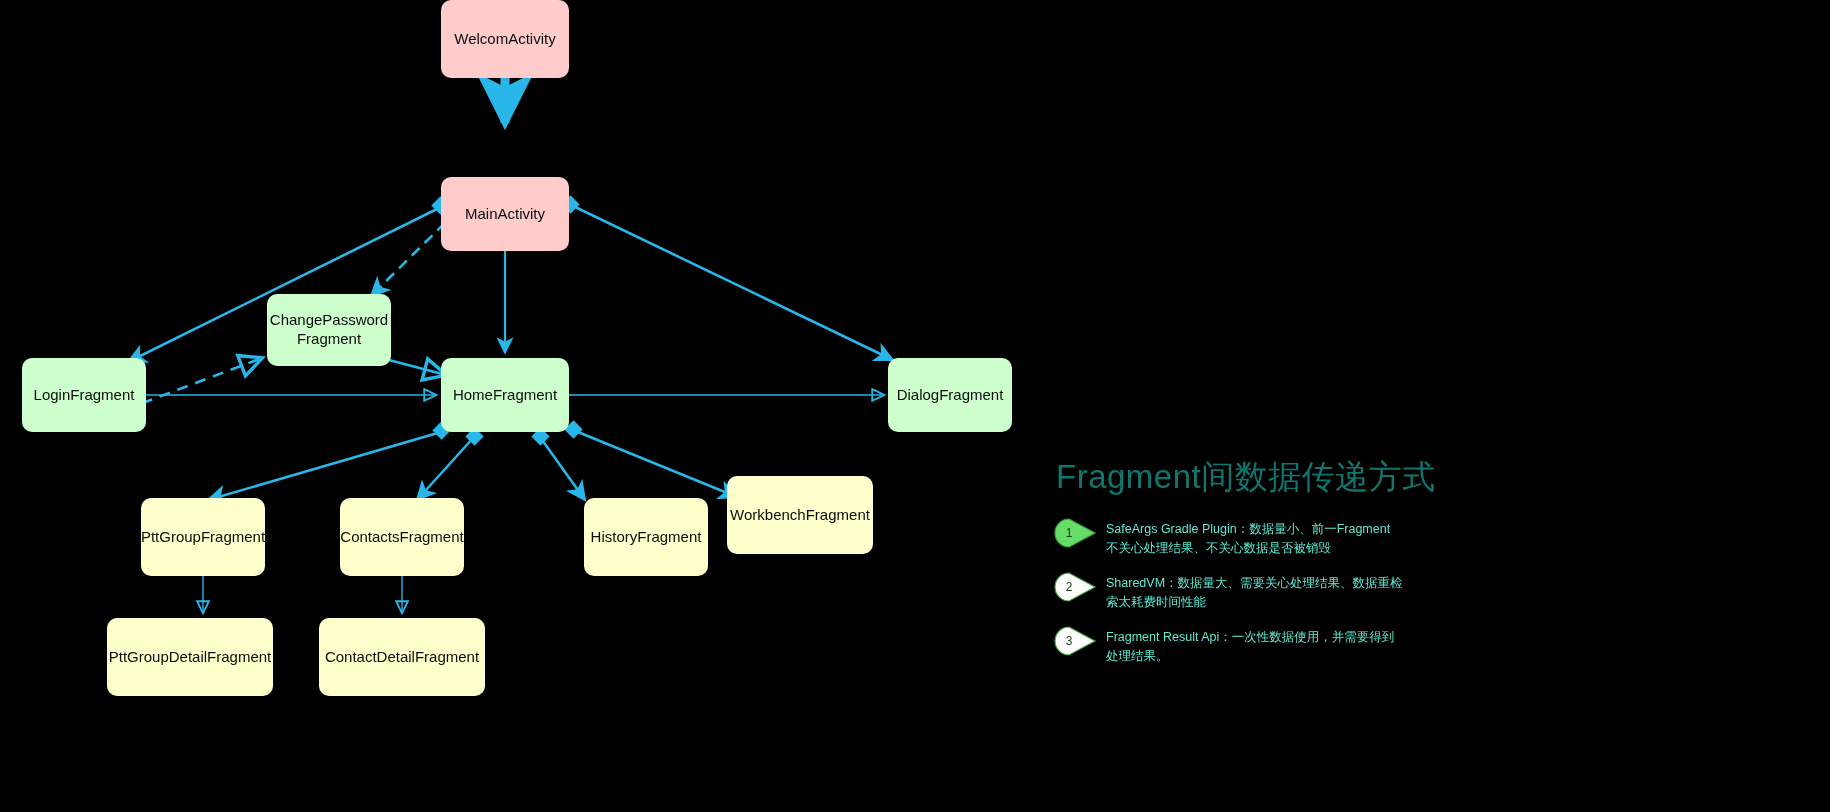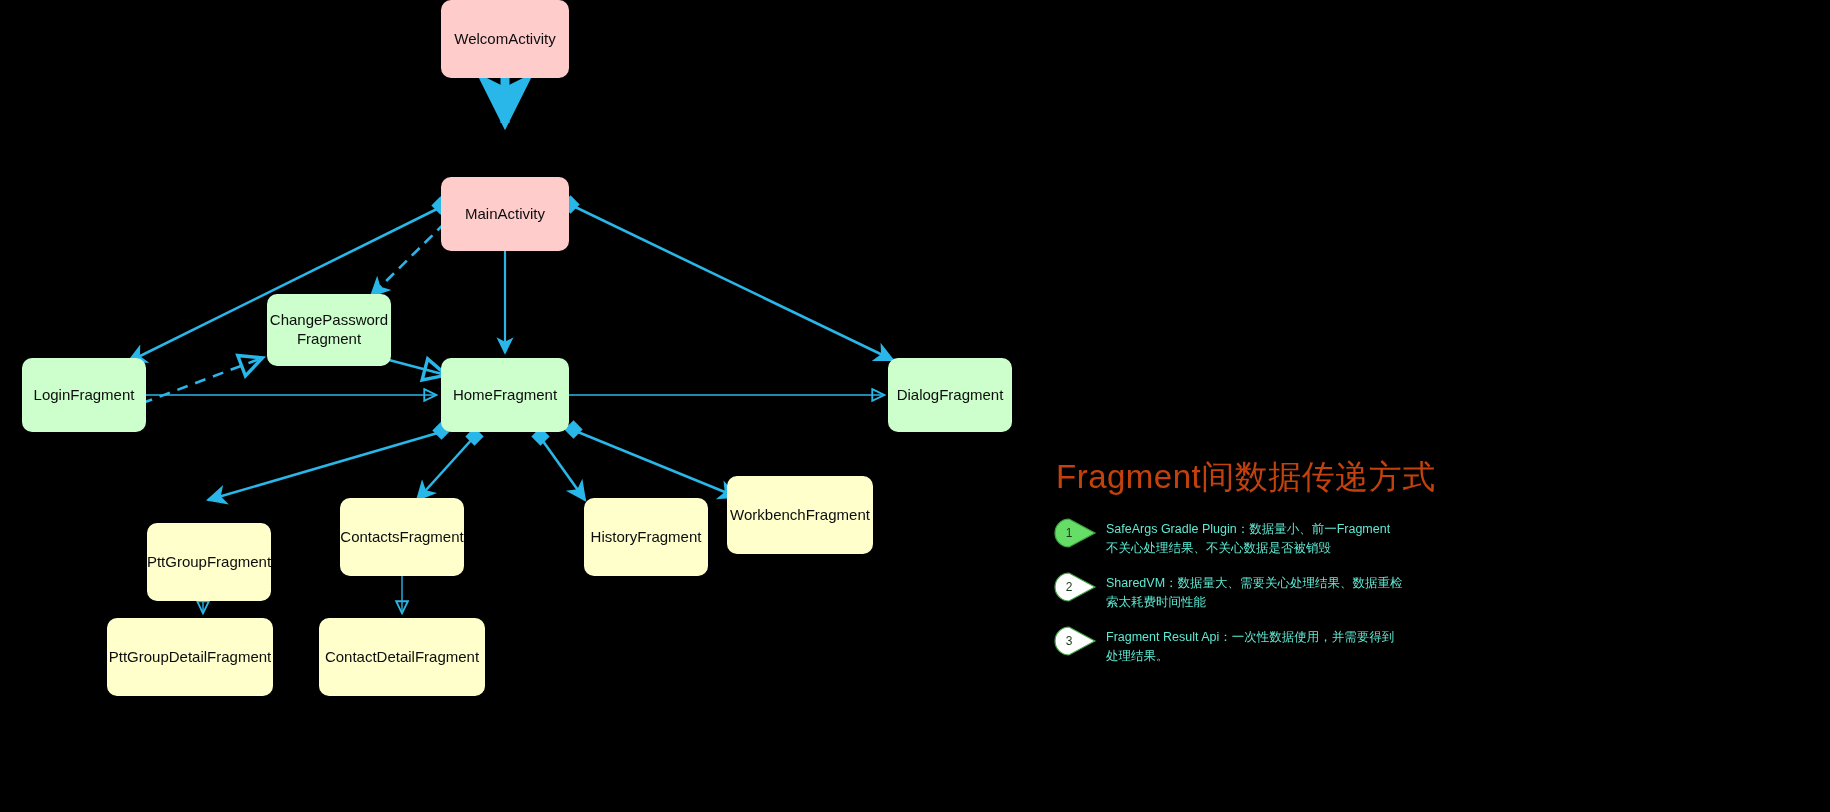--- a/index.html
+++ b/index.html
@@ -44,21 +44,21 @@
   #panel {
     position: absolute;
     left: 1052px;
     top: 455px;
     width: 700px;
     z-index: 6;
   }
   #panel-title {
     font-size: 33px;
     font-weight: 400;
-    color: #c2410c;
+    color: #0f766e;
     letter-spacing: .5px;
     margin: 0 0 18px 4px;
     white-space: nowrap;
   }
   .legend-row {
     position: relative;
     display: flex;
     align-items: flex-start;
     margin-bottom: 13px;
     min-height: 34px;
@@ -174,21 +174,21 @@
     </g>
   </svg>
 
   <div class="node activity" style="left:441px; top:0px;   width:128px; height:78px;">WelcomActivity</div>
   <div class="node activity" style="left:441px; top:130px; width:128px; height:74px;margin-top:47px;">MainActivity</div>
   <div class="node fragment-green" style="left:267px; top:294px; width:124px; height:72px;">ChangePassword
 Fragment</div>
   <div class="node fragment-green" style="left:-1px;  top:358px; width:124px; height:74px;margin-left:23px;">LoginFragment</div>
   <div class="node fragment-green" style="left:441px; top:358px; width:128px; height:74px;">HomeFragment</div>
   <div class="node fragment-green" style="left:888px; top:358px; width:124px; height:74px;">DialogFragment</div>
-  <div class="node fragment-yellow" style="left:147px; top:498px; width:124px; height:78px;margin-top:25px;">PttGroupFragment</div>
+  <div class="node fragment-yellow" style="left:141px; top:498px; width:124px; height:78px;">PttGroupFragment</div>
   <div class="node fragment-yellow" style="left:340px; top:498px; width:124px; height:78px;">ContactsFragment</div>
   <div class="node fragment-yellow" style="left:539px; top:498px; width:124px; height:78px;margin-left:45px;">HistoryFragment</div>
   <div class="node fragment-yellow" style="left:727px; top:476px; width:146px; height:78px;">WorkbenchFragment</div>
   <div class="node fragment-yellow" style="left:107px; top:618px; width:166px; height:78px;">PttGroupDetailFragment</div>
   <div class="node fragment-yellow" style="left:319px; top:618px; width:166px; height:78px;">ContactDetailFragment</div>
 
   <div id="panel">
     <div id="panel-title">Fragment间数据传递方式</div>
 
     <div class="legend-row">

